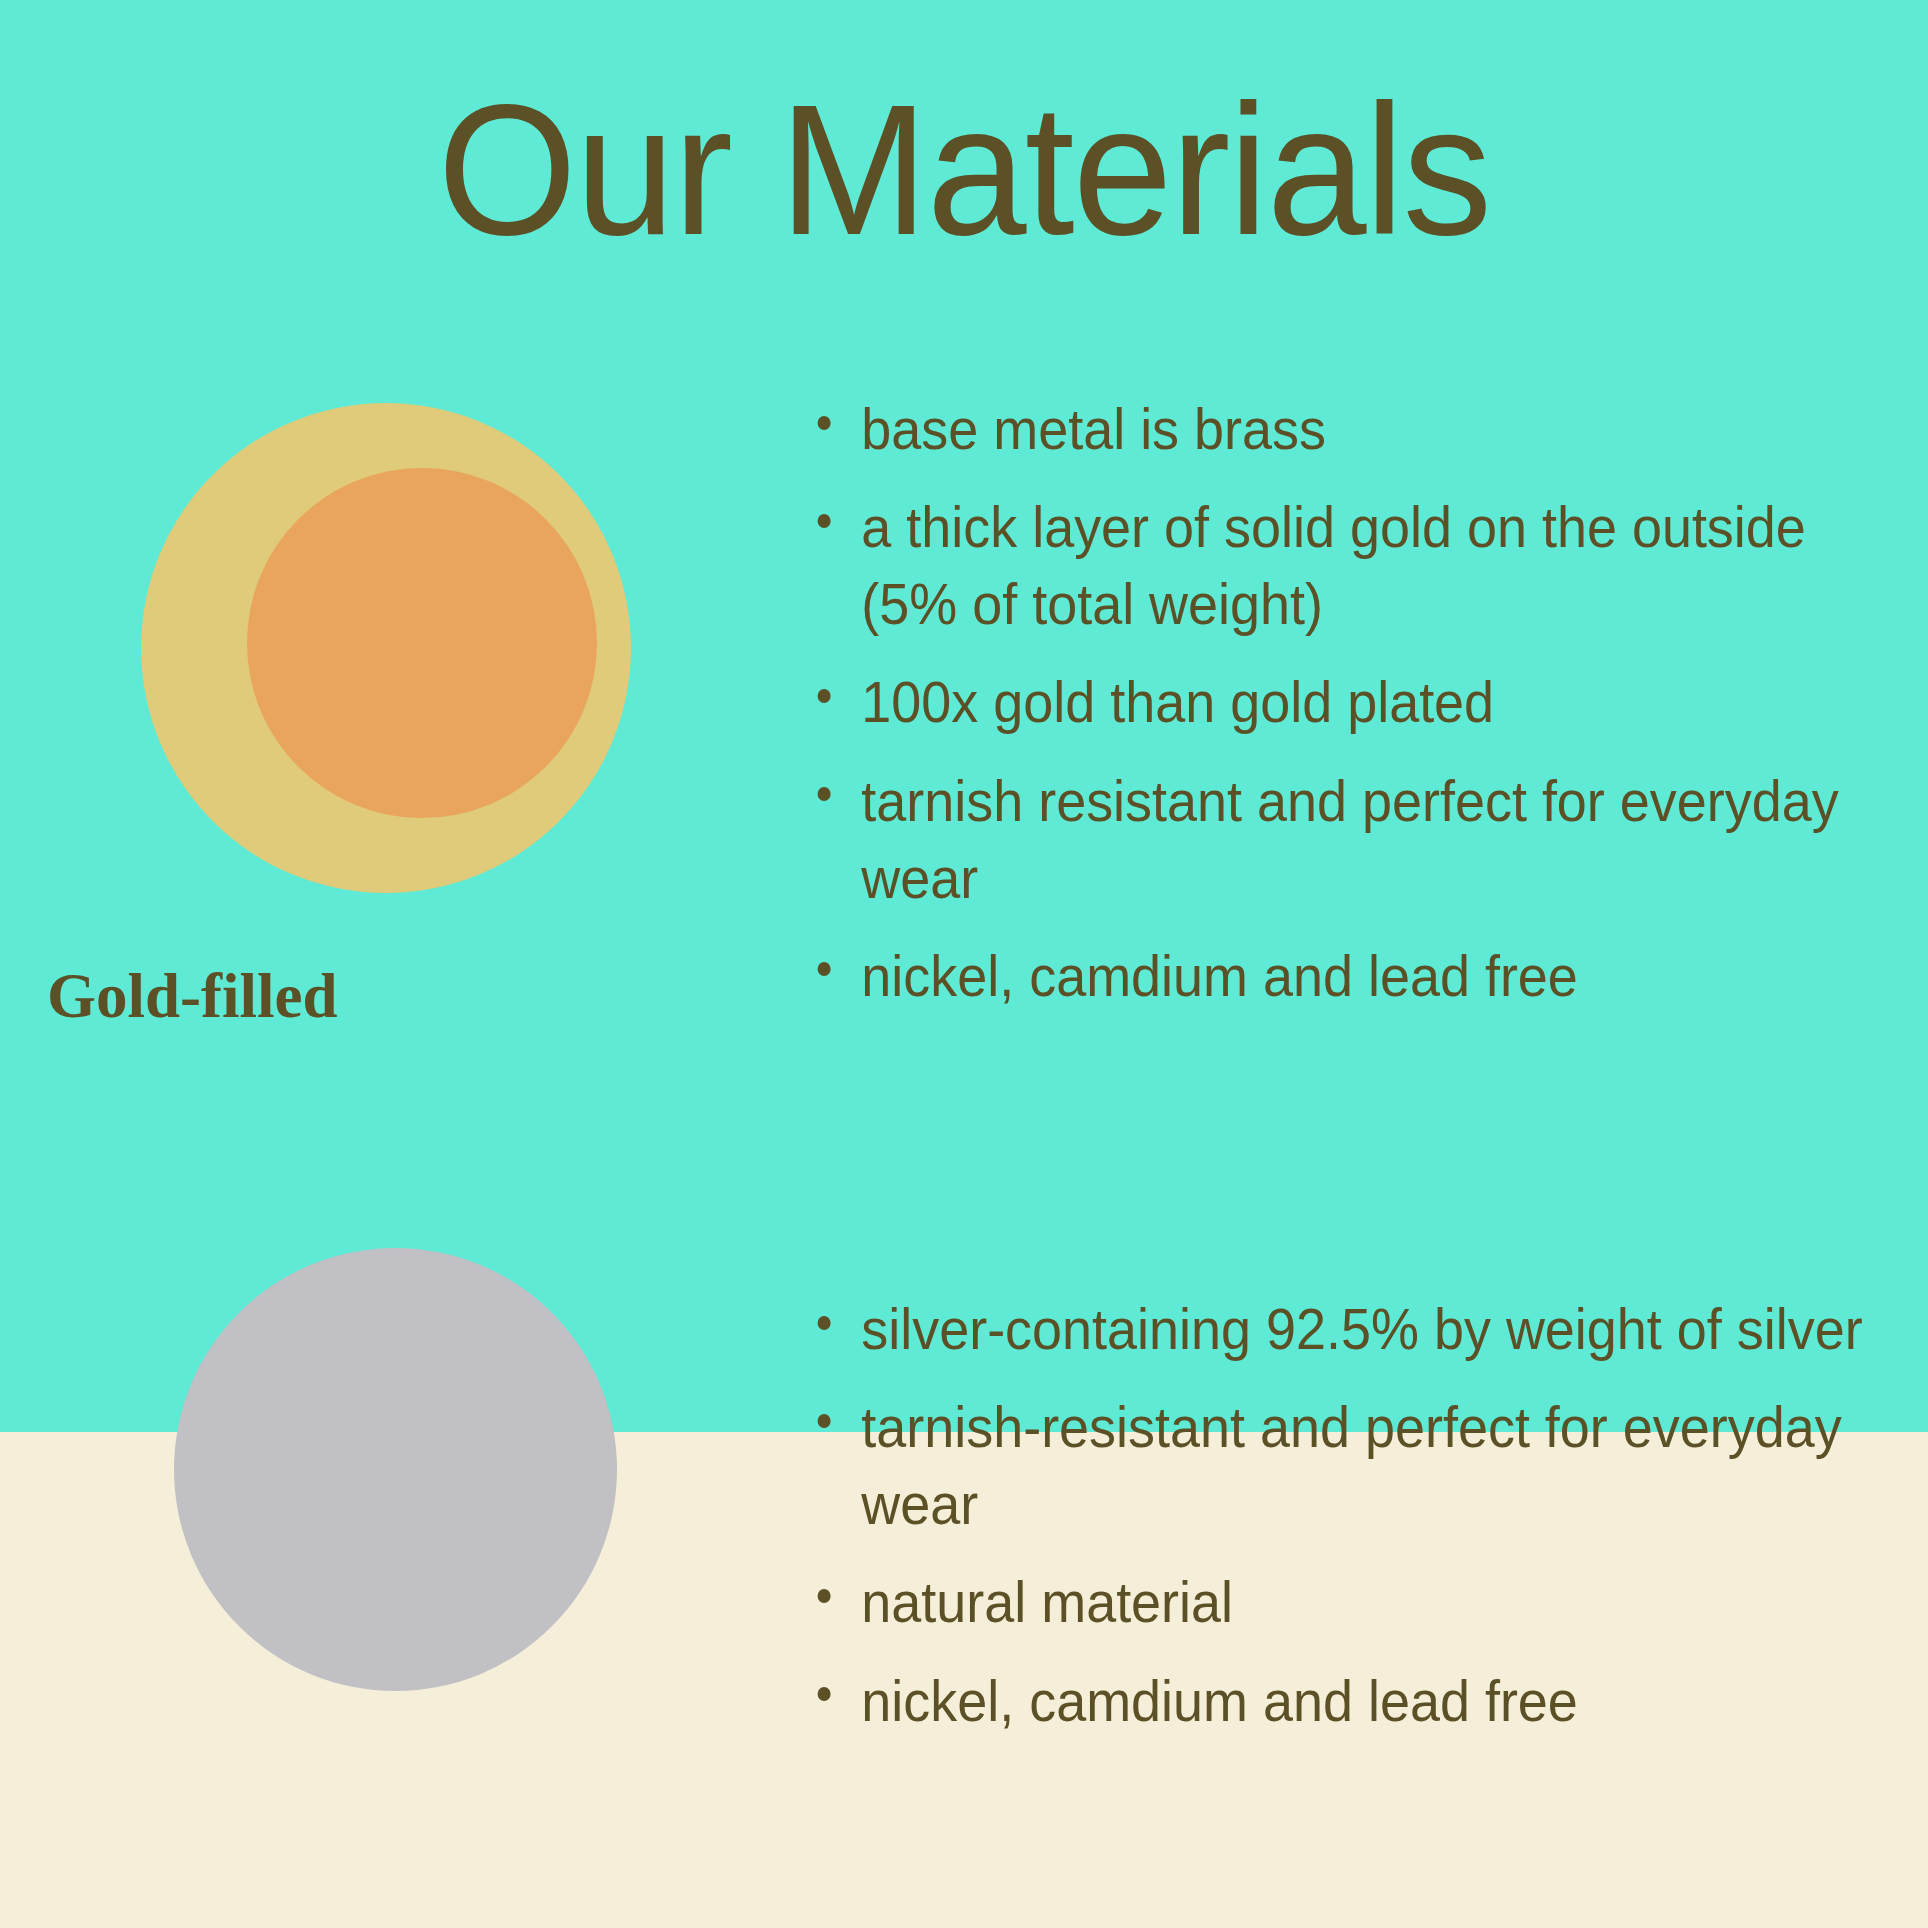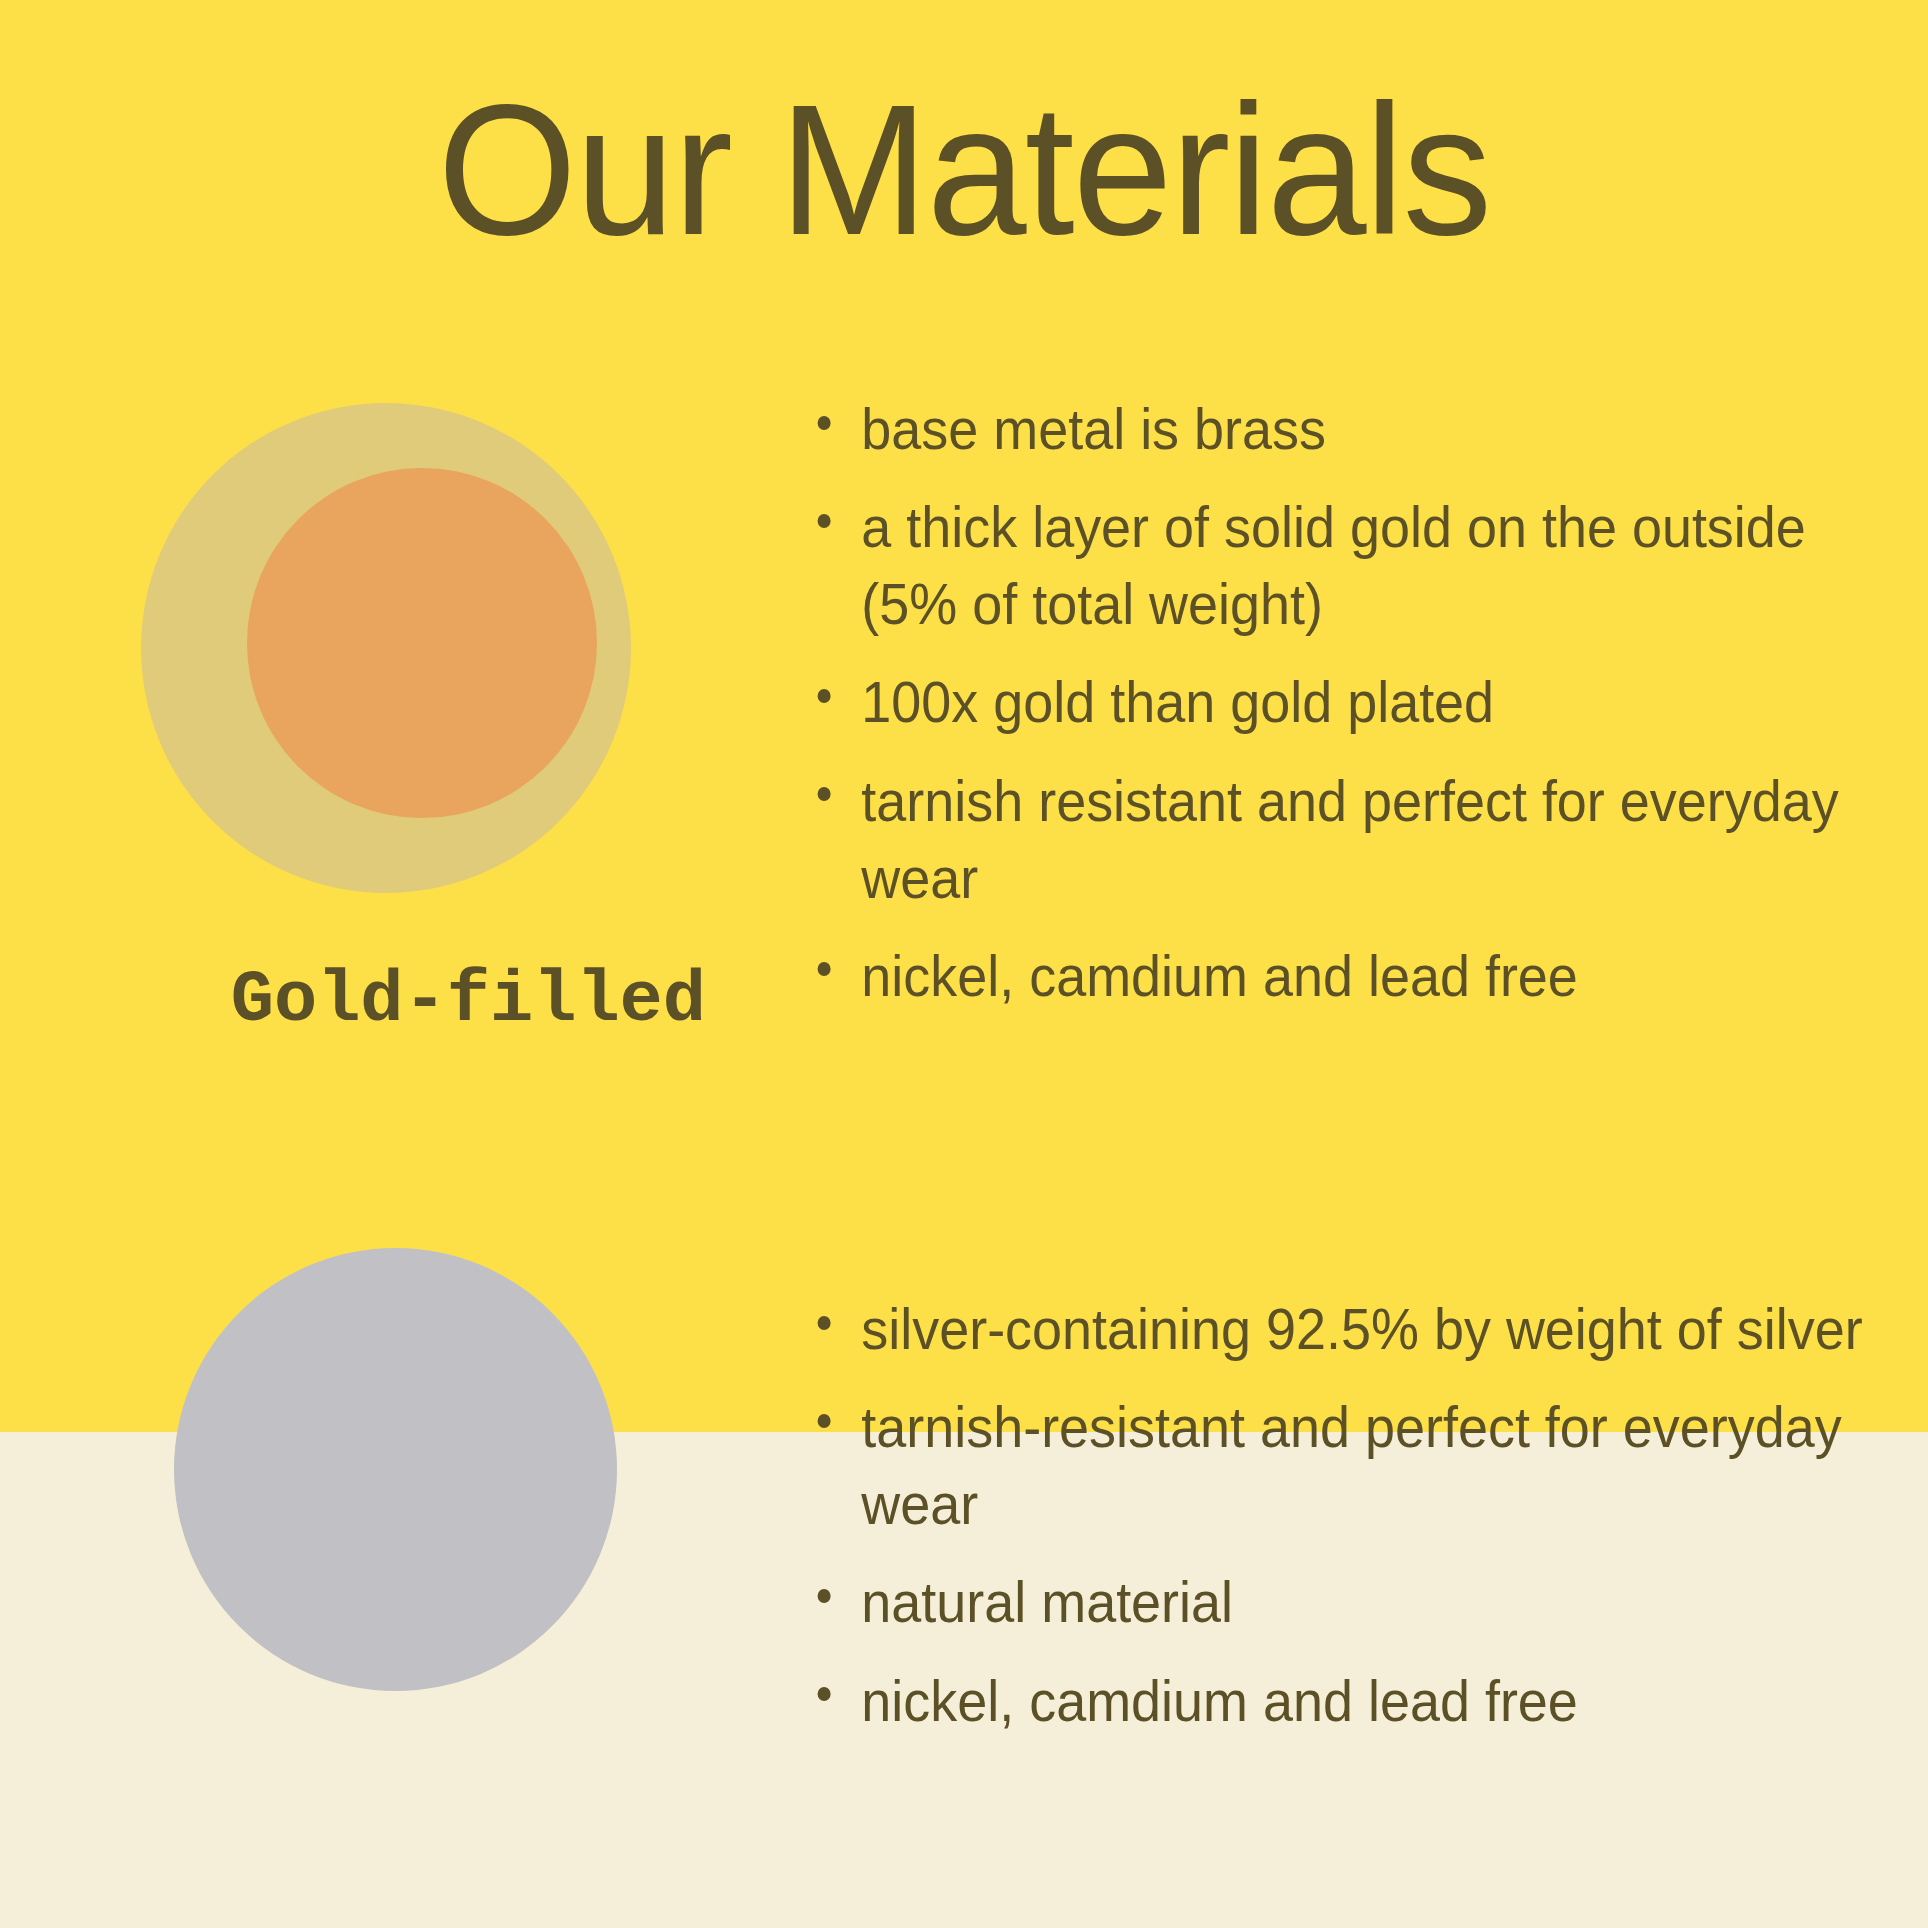--- a/index.html
+++ b/index.html
@@ -11,21 +11,21 @@
     width: 1928px;
     height: 1928px;
     background: #F5EFD9;
     font-family: "Liberation Sans", sans-serif;
     overflow: hidden;
   }
   .page {
     position: relative;
     width: 1928px;
     height: 1432px;
-    background: #fde047;
+    background: #5eead4;
     box-sizing: border-box;
   }
 
   
   .page-title {
     position: absolute;
     top: 73px;
     left: 0;
     width: 1928px;
     text-align: center;
@@ -78,25 +78,25 @@
     top: 23.5px;
     width: 443px;
     height: 443px;
     background: #C0C0C5;
   }
 
   
   .swatch-label {
     position: absolute;
     width: 659px;
-    text-align: right;
+    text-align: left;
     color: #5C5026;
-    font-family: Liberation Mono, monospace;
+    font-family: Liberation Serif, serif;
     font-weight: 700;
-    font-size: 72px;
+    font-size: 63px;
     line-height: 1;
     letter-spacing: 0px;
   }
   .label-gold {
     left: 47px;
     top: 965px;
   }
   .label-silver {
     left: 47px;
     top: 1813px;

